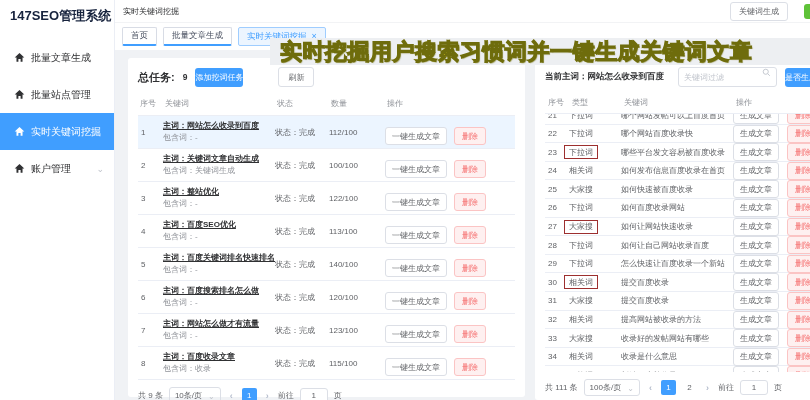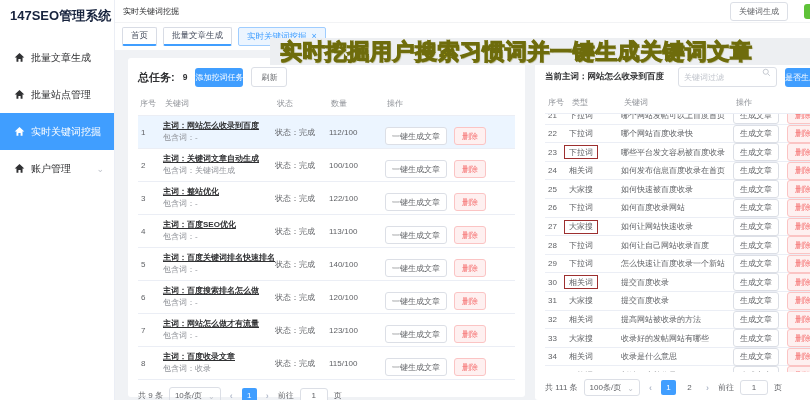--- a/index.html
+++ b/index.html
@@ -36,21 +36,21 @@
 
   
   .card { position:absolute; background:#fff; border-radius:3px; padding:8px 10px; }
   .tasks-card { left:128px; top:58px; width:397px; height:339px; z-index:2; }
   .kw-card { left:535px; top:58px; width:295px; height:342px; z-index:2; }
 
   .panel-head { display:flex; align-items:center; gap:8px; height:22px; margin-bottom:6px; }
   .total-label { font-size:11px; font-weight:bold; color:#303133; }
   .total-count { font-size:8.5px; font-weight:bold; color:#303133; }
   .btn-primary { background:#409eff; color:#fff; border:none; border-radius:3px; padding:4px 0; font-size:8px; white-space:nowrap; cursor:pointer; }
-  .btn-plain { background:#fff; border:1px solid #dcdfe6; color:#606266; border-radius:3px; padding:3.5px 9px; font-size:8px; white-space:nowrap; cursor:pointer; }
+  .btn-plain { background:#fff; border:1px solid #dcdfe6; color:#606266; border-radius:3px; padding:3.5px 9px; font-size:8px; white-space:nowrap; cursor:pointer;margin-left:27px; }
 
   
   .t-header { display:grid; grid-template-columns:25px 112px 54px 56px 1fr; color:#909399; font-size:8px; padding:4px 0 6px 2px; border-bottom:1px solid #ebeef5; }
   .task-row { display:grid; grid-template-columns:25px 112px 54px 56px 1fr; align-items:center; padding:3px 0; border-bottom:1px solid #ebeef5; }
   .task-row.selected { background:#ecf5ff; }
   .row-index { color:#606266; padding-left:3px; }
   .tr-main { font-weight:bold; font-size:8px; color:#303133; line-height:12px;text-decoration:underline; }
   .tr-sub { font-size:8px; color:#909399; line-height:12px; }
   .cell-status, .cell-count { font-size:8px; color:#606266; }
   .actions { display:flex; gap:7px; align-items:center; white-space:nowrap;margin-top:8px; }

